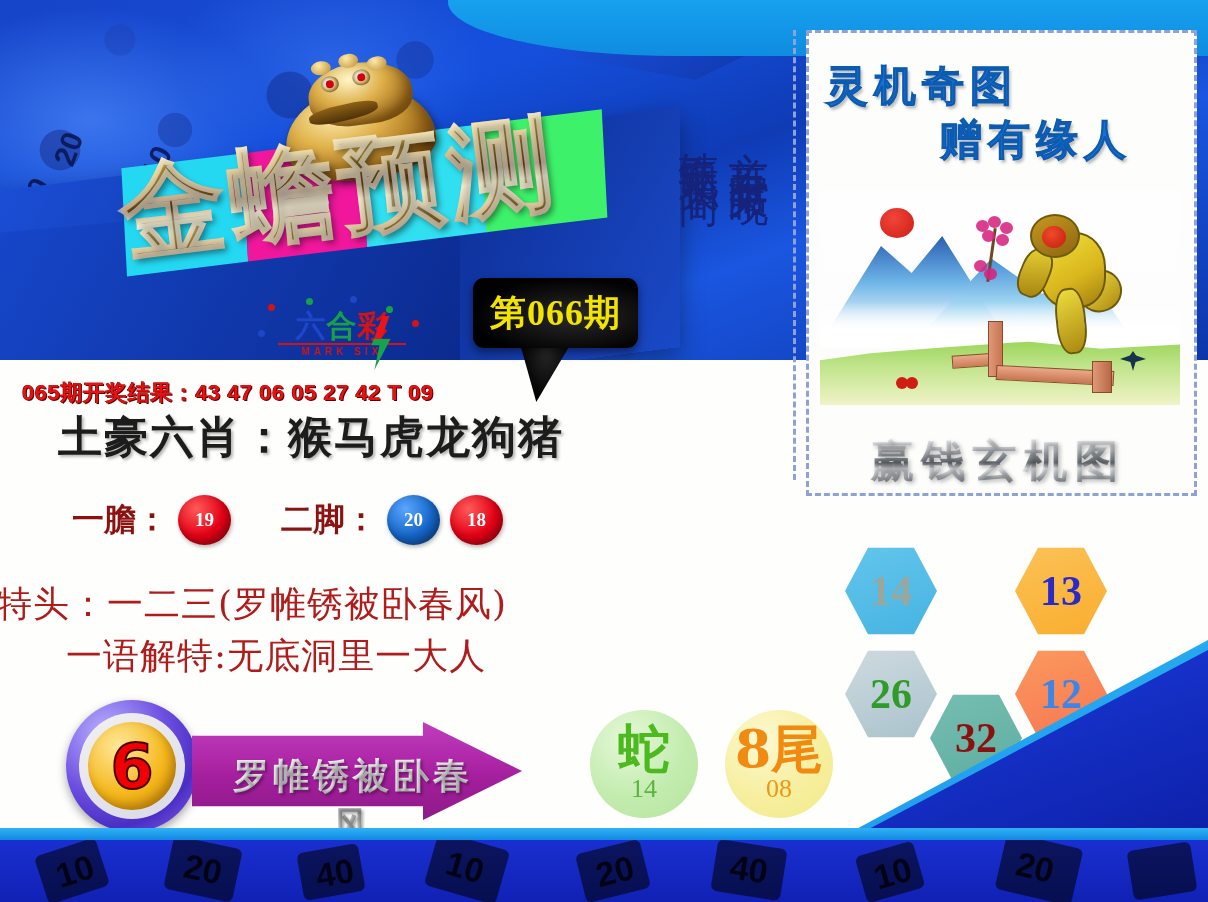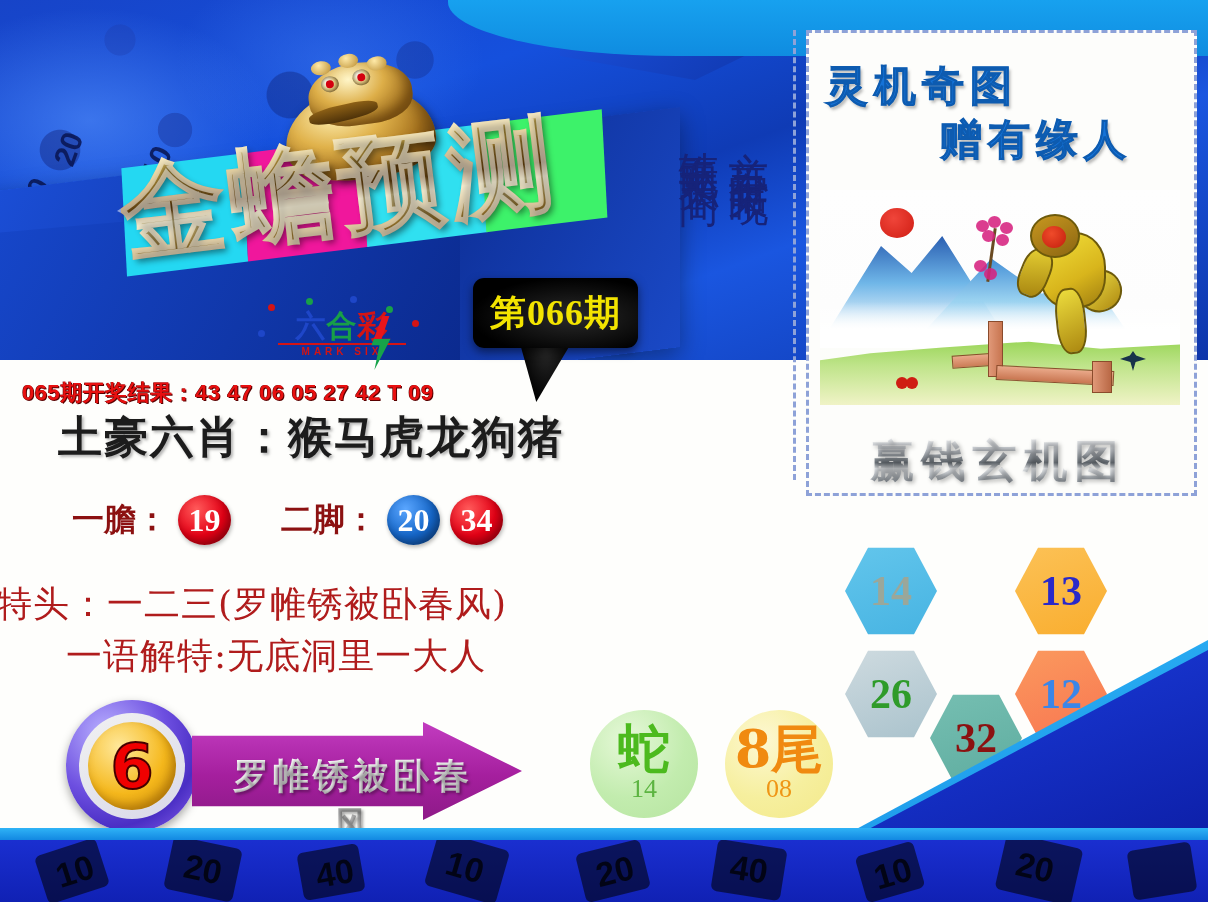--- a/index.html
+++ b/index.html
@@ -171,21 +171,21 @@
     font-size:44px;font-weight:bold;color:#1c1c1c;
     font-family:"DejaVu Serif","Liberation Serif",serif;
     letter-spacing:2px;white-space:nowrap;
     text-shadow:2px 2px 3px rgba(120,120,120,.55);
   }
   .pick-row{position:absolute;left:72px;top:495px;display:flex;align-items:center;gap:10px;white-space:nowrap;}
   .pick-label{font-size:32px;font-weight:bold;color:#8c1111;font-family:Liberation Sans, sans-serif;}
   .ball{
     width:53px;height:50px;border-radius:50%;
     display:flex;align-items:center;justify-content:center;
-    color:#fff;font-size:32px;font-weight:bold;
+    color:#fff;font-size:19px;font-weight:bold;
     font-family:"Liberation Serif",serif;
     box-shadow:inset -3px -4px 8px rgba(0,0,0,.3),1px 2px 4px rgba(0,0,0,.3);
   }
   .ball.red{background:radial-gradient(circle at 35% 28%,#ff5a5a,#e40015 55%,#b00010);}
   .ball.blue{background:radial-gradient(circle at 35% 28%,#5aa6ff,#1566c8 55%,#0c4590);}
   .gap{width:30px;}
 
   .tetou{
     position:absolute;left:-4px;top:580px;
     font-size:36px;color:#b01c1c;font-family:"DejaVu Serif","Liberation Serif",serif;
@@ -411,21 +411,21 @@
 
   <div class="result-line">065期开奖结果：43 47 06 05 27 42 T 09</div>
   <div class="zodiac-line">土豪六肖：猴马虎龙狗猪</div>
 
   <div class="pick-row">
     <span class="pick-label">一膽：</span>
     <span class="ball red">19</span>
     <span class="gap"></span>
     <span class="pick-label">二脚：</span>
     <span class="ball blue">20</span>
-    <span class="ball red">34</span>
+    <span class="ball red">18</span>
   </div>
 
   <div class="tetou">特头：一二三(罗帷锈被卧春风)</div>
   <div class="jiete">一语解特:无底洞里一大人</div>
 
   <div class="ball6-outer">
     <div class="ball6-ring"></div>
     <div class="ball6-inner">
       <span>6</span>
     </div>

